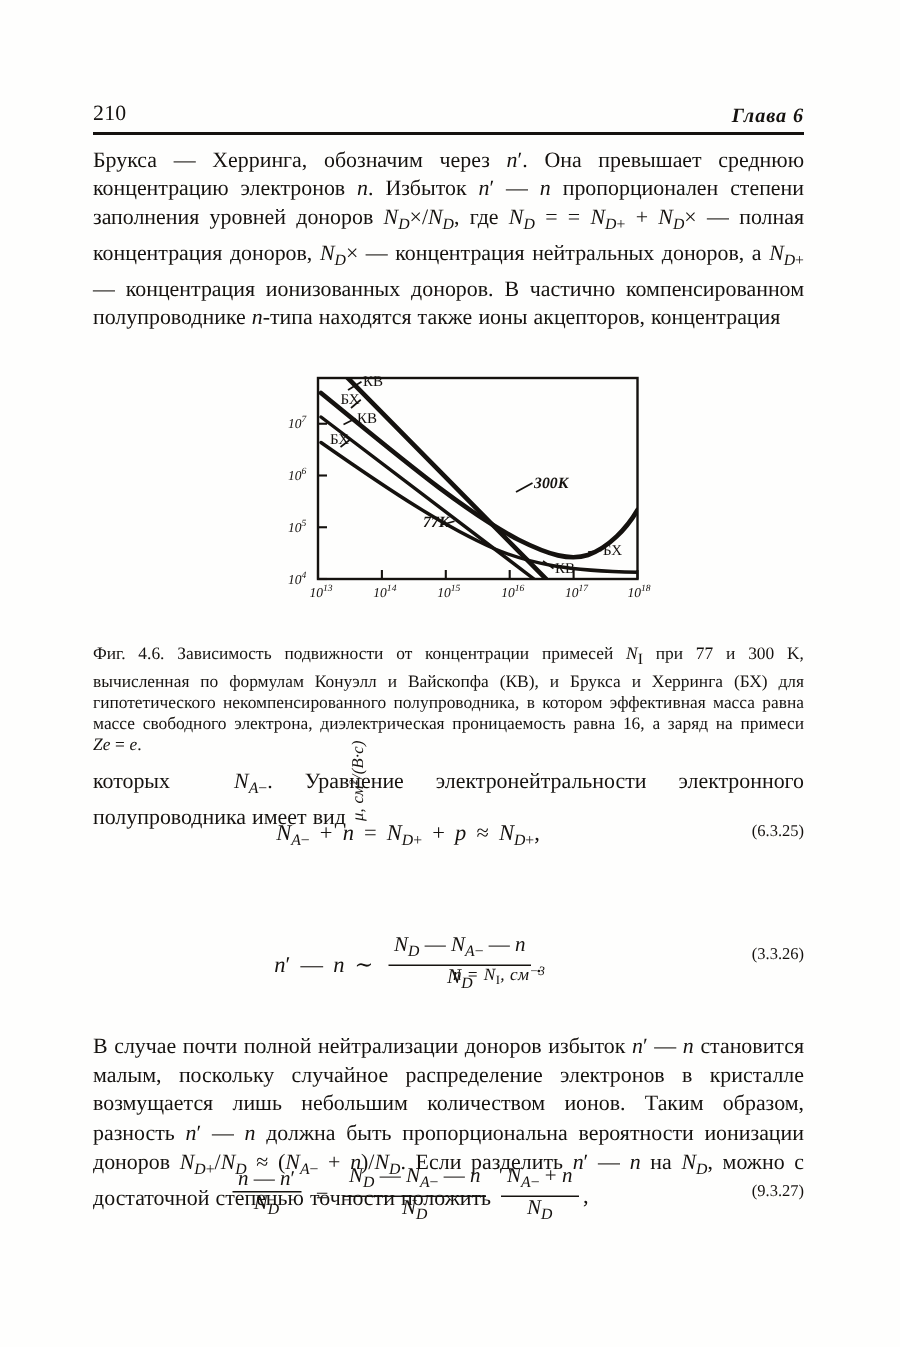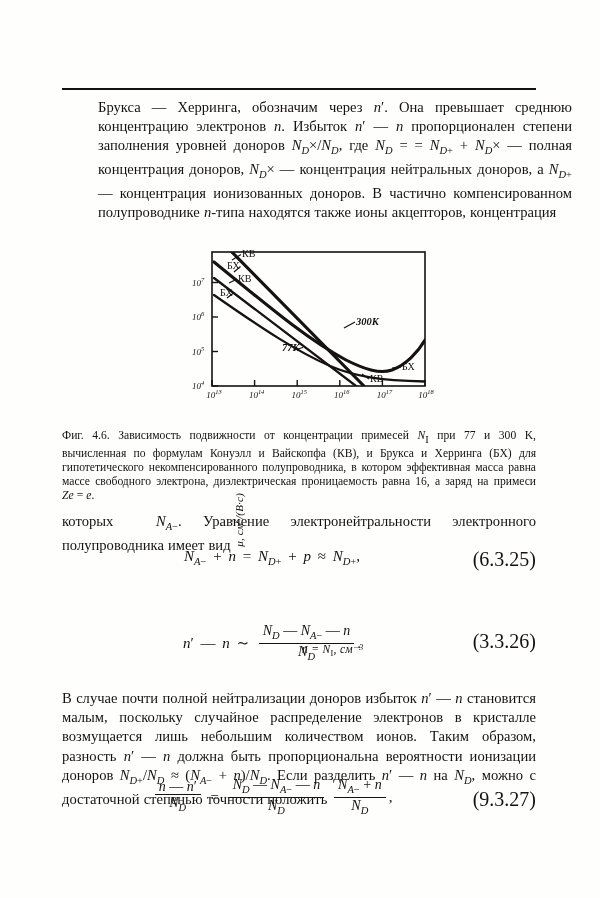--- a/index.html
+++ b/index.html
@@ -12,21 +12,21 @@
   .header{position:absolute;left:62px;top:68px;width:474px;
           display:flex;justify-content:space-between;align-items:flex-end;}
   .folio{font-size:14.5px;letter-spacing:.2px;}
   .chaphead{font-size:13.5px;font-style:italic;font-weight:600;letter-spacing:.6px;}
   .rule{position:absolute;left:62px;top:88px;width:474px;height:1.6px;background:#15120f;}
 
   
   .para{position:absolute;left:62px;width:474px;
         font-size:14.6px;line-height:19.2px;text-align:justify;
         text-justify:inter-word;word-spacing:.4px;}
-  .para.p1{top:98px;margin-left:36px;}
+  .para.p1{top:98px;}
   .para.p3{top:512px;}
   .para.p4{top:592px;}
   .para.p5{top:689px;font-family:Liberation Serif, serif;}
   i.v{font-style:italic;}
   .sub{font-size:10.5px;font-style:italic;vertical-align:-3.5px;letter-spacing:0;}
   .subn{font-size:10.5px;font-style:normal;vertical-align:-3.5px;}
   .nb{white-space:nowrap;}
 
   
   .figure{position:absolute;left:178px;top:248px;width:252px;height:142px;}
@@ -40,37 +40,41 @@
 
   
   .caption{position:absolute;left:62px;top:429px;width:474px;
            font-size:11.6px;line-height:14.2px;text-align:justify;
            word-spacing:.2px;}
   .caption b{font-weight:400;}
 
   
   .eq{position:absolute;left:62px;width:474px;font-size:15px;}
   .eq .body{position:absolute;left:0;width:420px;text-align:center;}
-  .eq .num{position:absolute;right:0;top:0;font-size:20px;}
+  .eq .num{position:absolute;right:0;top:0;font-size:11px;}
   .eq1{top:548px;height:26px;}
   .eq2{top:620px;height:40px;}
   .eq3{top:776px;height:42px;}
 
   .frac{display:inline-block;vertical-align:middle;text-align:center;
         margin:0 3px;position:relative;top:-1px;}
   .frac .n{display:block;padding:0 4px;font-size:14px;line-height:15px;}
   .frac .d{display:block;padding:0 4px;font-size:14px;line-height:16px;
            border-top:1.3px solid #15120f;}
   .op{margin:0 3px;}
 </style>
 </head>
 <body>
 
 <div class="page">
 
+  <div class="header">
+    <span class="folio">210</span>
+    <span class="chaphead">Глава 6</span>
+  </div>
   <div class="rule"></div>
 
   <div class="para p1">
     Брукса — Херринга, обозначим через <i class="v">n</i>′. Она превышает среднюю
     концентрацию электронов <i class="v">n</i>. Избыток <span class="nb"><i class="v">n</i>′ — <i class="v">n</i></span>
     пропорционален степени заполнения уровней доноров
     <span class="nb"><i class="v">N</i><span class="sub">D</span>×/<i class="v">N</i><span class="sub">D</span></span>,
     где <span class="nb"><i class="v">N</i><span class="sub">D</span> =</span>
     = <span class="nb"><i class="v">N</i><span class="sub">D</span><span class="subn">+</span></span>
     + <span class="nb"><i class="v">N</i><span class="sub">D</span>×</span> — полная концентрация доноров,

